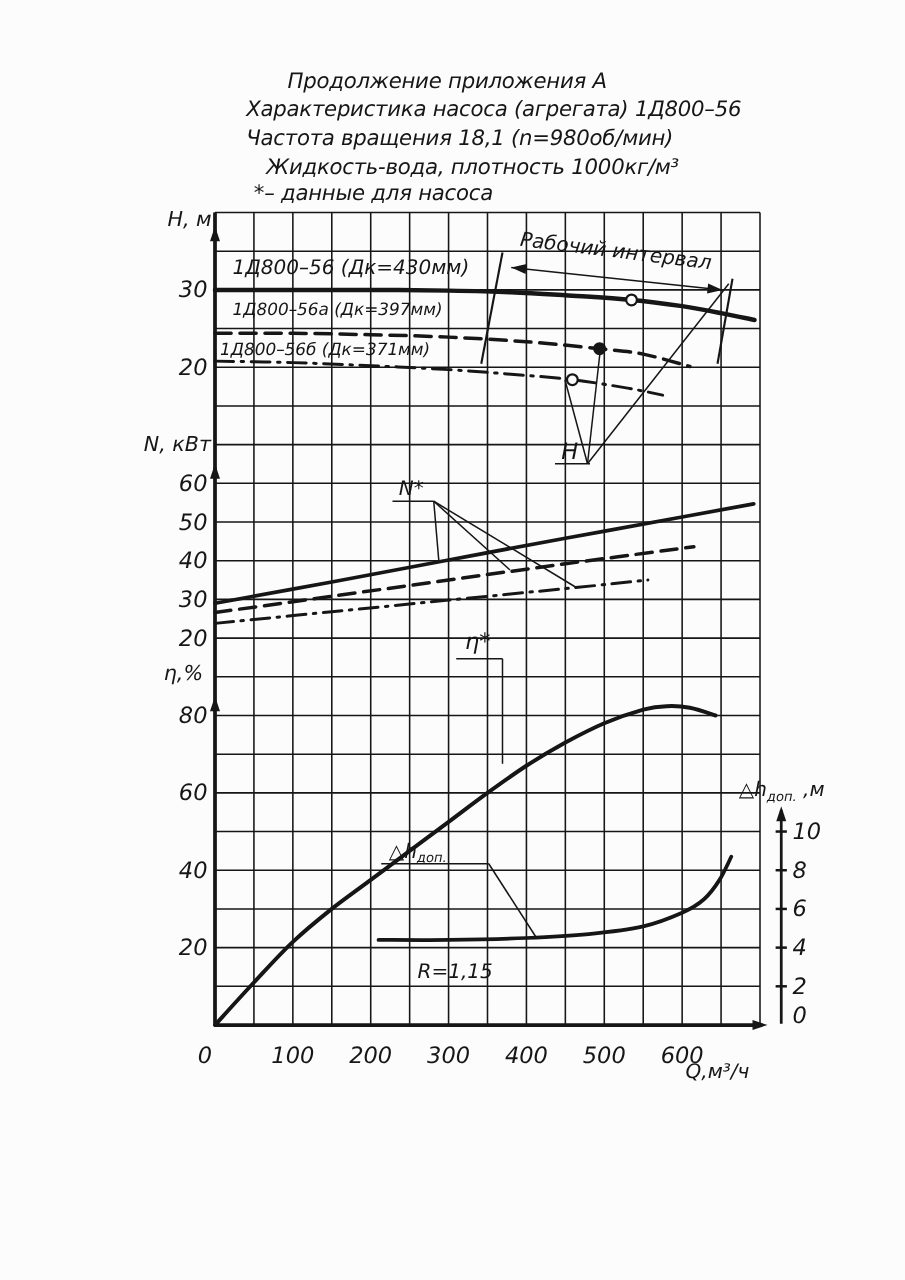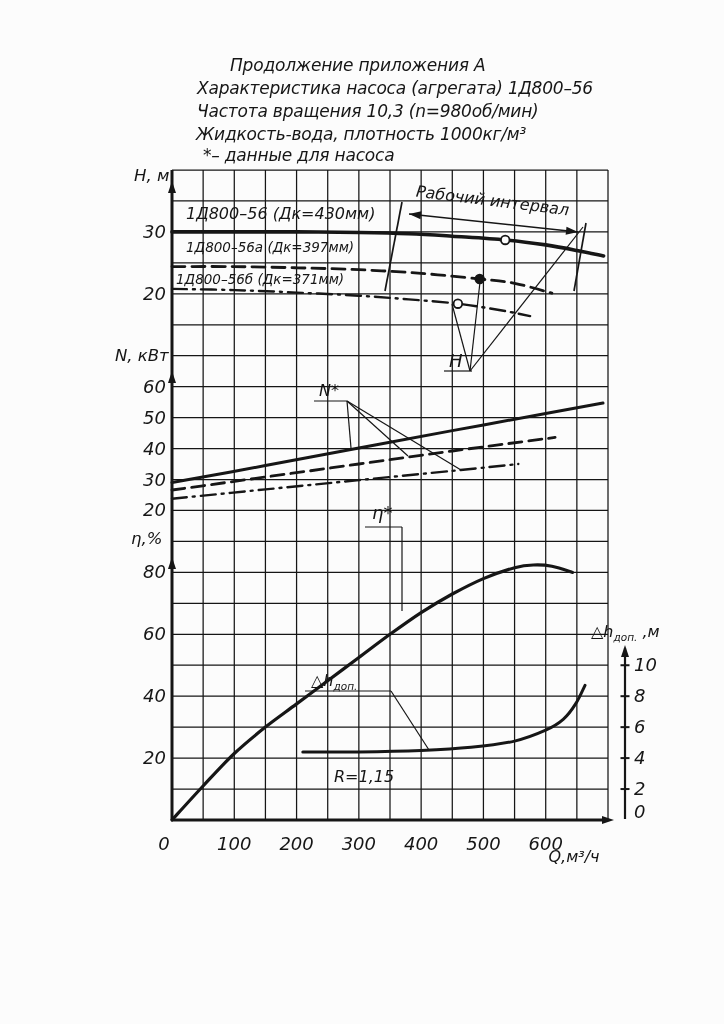--- a/index.html
+++ b/index.html
@@ -3,33 +3,33 @@
 <meta charset="utf-8">
 <style>
   html,body{margin:0;padding:0;background:#e8e8e8;}
   .page{position:relative;width:724px;height:1024px;background:#fcfcfc;overflow:hidden;
         font-family:"DejaVu Sans",sans-serif;}
   .hdr div{position:absolute;font-style:italic;font-size:17px;color:#161616;
            letter-spacing:-0.2px;white-space:nowrap;}
   .l1{left:230px;top:55px}
   .l2{left:197px;top:78px}
   .l3{left:197px;top:101px}
-  .l4{left:196px;top:124px}
+  .l4{left:213px;top:124px}
   .l5{left:203px;top:145px}
   svg{position:absolute;left:0;top:0;}
   svg text{font-family:"DejaVu Sans",sans-serif;}
 </style>
 </head>
 <body>
 
 <div class="page">
   <div class="hdr">
     <div class="l1">Продолжение приложения  А</div>
     <div class="l2">Характеристика насоса (агрегата) 1Д800–56</div>
-    <div class="l3">Частота вращения 10,3 (n=980об/мин)</div>
+    <div class="l3">Частота вращения 18,1 (n=980об/мин)</div>
     <div class="l4">Жидкость-вода, плотность 1000кг/м³</div>
     <div class="l5">*– данные для насоса</div>
   </div>
   <svg id="chart" width="724" height="1024" viewBox="0 0 724 1024">
       <g>
         <line x1="172" y1="170" x2="172" y2="820" stroke="#161616" stroke-width="1.25"></line>
         <line x1="203.14285714285714" y1="170" x2="203.14285714285714" y2="820" stroke="#161616" stroke-width="1.25"></line>
         <line x1="234.28571428571428" y1="170" x2="234.28571428571428" y2="820" stroke="#161616" stroke-width="1.25"></line>
         <line x1="265.42857142857144" y1="170" x2="265.42857142857144" y2="820" stroke="#161616" stroke-width="1.25"></line>
         <line x1="296.57142857142856" y1="170" x2="296.57142857142856" y2="820" stroke="#161616" stroke-width="1.25"></line>

